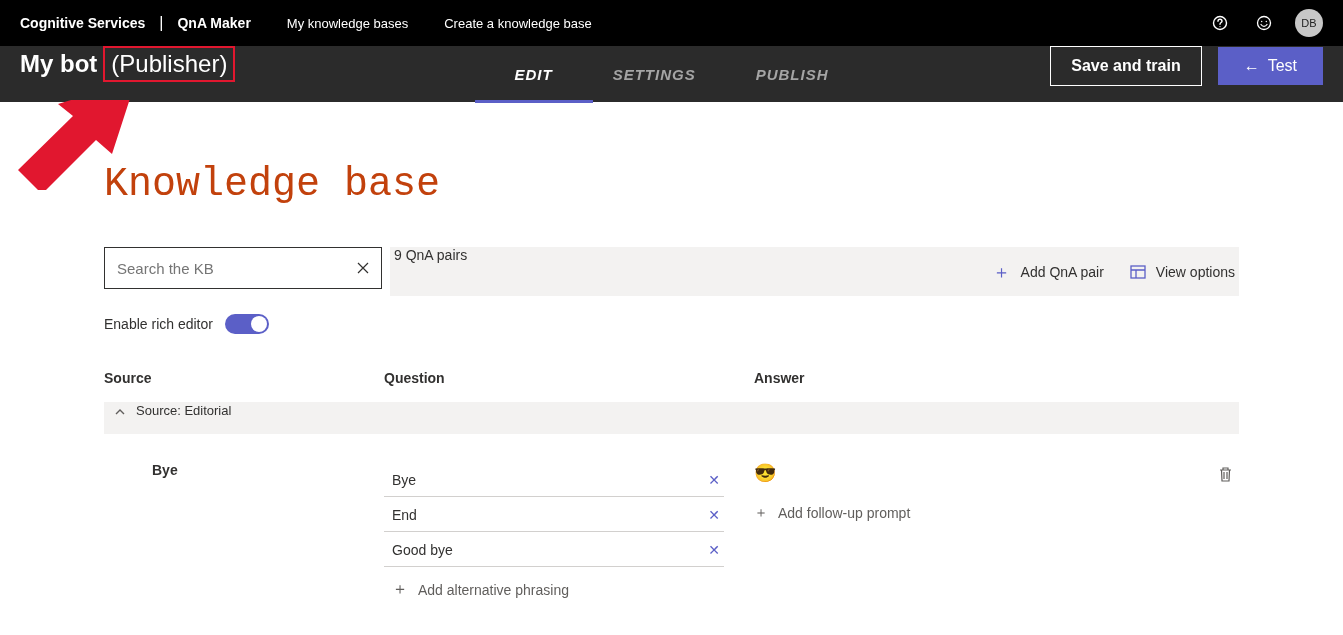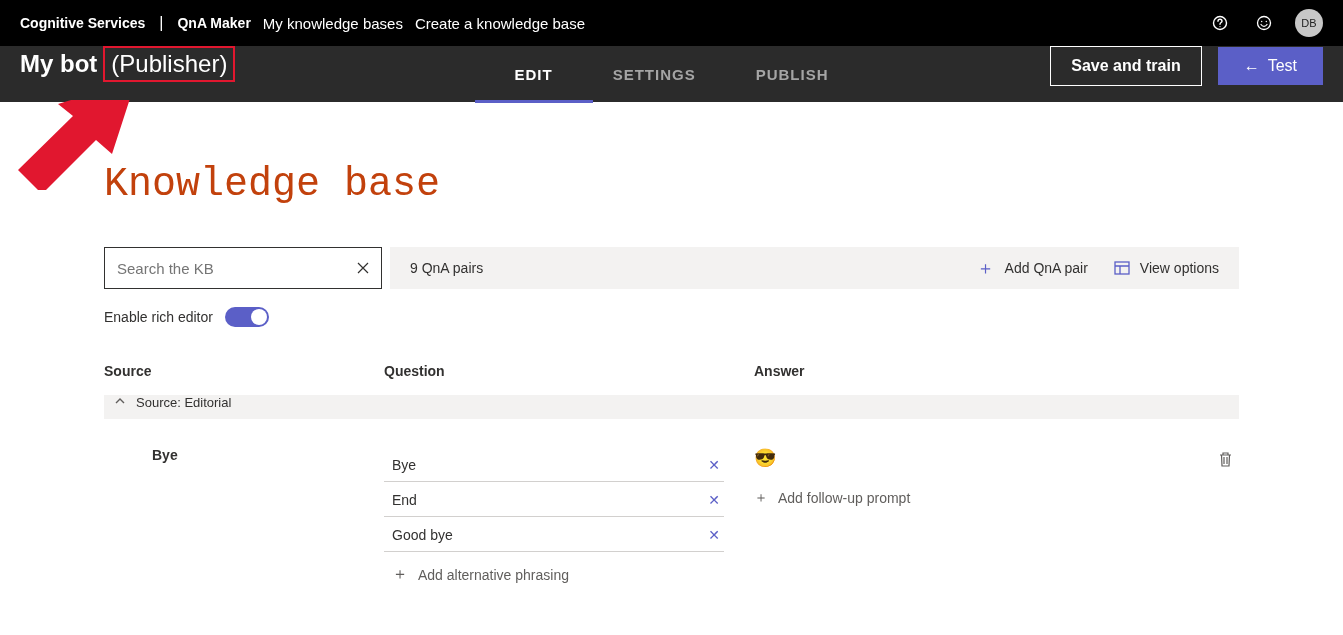--- a/index.html
+++ b/index.html
@@ -3,64 +3,64 @@
 <meta charset="utf-8">
 <style>
   * { box-sizing: border-box; margin: 0; padding: 0; font-family: "Segoe UI", -apple-system, sans-serif; }
   body { width: 1343px; background: #fff; color: #323130; }
 
   
   .topbar { height: 46px; background: #000; display: flex; align-items: center; color: #fff; padding: 0 20px; }
   .topbar .brand1 { font-size: 14px; font-weight: 600; }
   .topbar .divider { margin: 0 14px; color: #fff; font-size: 16px; }
   .topbar .brand2 { font-size: 14px; font-weight: 600; }
-  .topbar .nav-link { font-size: 15px; margin-left: 12px; color: #fff; font-weight: 400; cursor: pointer; text-align: center; }
+  .topbar .nav-link { font-size: 13px; margin-left: 36px; color: #fff; font-weight: 400; cursor: pointer; text-align: center; }
   .topbar .spacer { flex: 1; }
   .topbar .icon-btn { width: 34px; height: 34px; display: flex; align-items: center; justify-content: center; margin-left: 10px; cursor: pointer; }
   .topbar .avatar { width: 28px; height: 28px; border-radius: 50%; background: #c7c7c7; color: #222; font-size: 11px; font-weight: 500; display: flex; align-items: center; justify-content: center; margin-left: 14px; }
 
   
   .subheader { height: 56px; background: #2b2b2b; display: flex; align-items: flex-start; color: #fff; padding: 0 20px; position: relative; }
   .subheader .title { font-size: 24px; font-weight: 600; display: flex; align-items: baseline; gap: 6px; }
   .subheader .role-box { border: 2px solid #e1172f; padding: 2px 6px; font-weight: 400; font-size: 24px; }
   .tabs { position: absolute; left: 50%; transform: translateX(-50%); display: flex; gap: 60px; height: 100%; align-items: center; }
-  .tab { font-size: 15px; font-weight: 600; letter-spacing: 1px; color: #a5a5a5; height: 100%; display: flex; align-items: center; position: relative; cursor: pointer; }
+  .tab { font-size: 15px; font-weight: 600; letter-spacing: 1px; color: #a5a5a5; height: 100%; display: flex; align-items: center; position: relative; cursor: pointer; font-style: italic; }
   .tab.active { color: #fff; }
   .tab.active::after { content: ""; position: absolute; bottom: -1px; left: -40px; right: -40px; height: 3px; background: #5b5fc7; }
   .subheader .actions { margin-left: auto; display: flex; gap: 16px; align-items: center; }
   .btn-outline { border: 1px solid #fff; background: transparent; color: #fff; font-size: 16px; font-weight: 600; padding: 10px 20px; cursor: pointer; }
   .btn-primary { border: none; background: #5b5fc7; color: #fff; font-size: 16px; font-weight: 400; padding: 10px 26px; cursor: pointer; display: flex; align-items: center; gap: 8px; }
 
   
   .arrow-annot { position: absolute; left: 18px; top: 100px; pointer-events: none; }
 
   
   .main { padding: 50px 104px 40px 104px; }
   .page-title { font-size: 40px; font-weight: 300; color: #c2410c; margin-bottom: 40px; margin-top: 10px; font-family: Liberation Mono, monospace; }
 
   .toolbar-row { display: flex; align-items: stretch; gap: 8px; margin-bottom: 18px; }
   .search-wrap { position: relative; width: 278px; border: 1px solid #323130; display: flex; align-items: center; height: 42px; }
   .search-input { flex: 1; border: none; outline: none; padding: 0 12px; font-size: 15px; height: 100%; }
   .search-clear { width: 36px; display: flex; align-items: center; justify-content: center; cursor: pointer; color: #323130; }
-  .toolbar-right { flex: 1; background: #f3f2f1; display: flex; align-items: center; padding: 0 20px; height: 42px; }
+  .toolbar-right { flex: 1; background: #f3f2f1; display: flex; padding: 0 4px; height: 49px; }
   .pair-count { font-size: 14px; color: #323130; }
   .toolbar-right .spacer { flex: 1; }
   .toolbar-action { display: flex; align-items: center; gap: 10px; font-size: 14px; color: #323130; margin-left: 26px; cursor: pointer; }
   .toolbar-action .plus { color: #5b5fc7; font-size: 18px; font-weight: 300; }
 
   .toggle-row { display: flex; align-items: center; gap: 12px; font-size: 14px; margin-bottom: 36px; }
   .toggle { width: 44px; height: 20px; border-radius: 10px; background: #5b5fc7; position: relative; cursor: pointer; }
   .toggle::after { content: ""; position: absolute; right: 2px; top: 2px; width: 16px; height: 16px; border-radius: 50%; background: #fff; }
 
   .col-headers { display: flex; font-size: 14px; font-weight: 600; color: #323130; margin-bottom: 16px; }
   .col-context { width: 280px; }
   .col-question { width: 370px; }
   .col-answer { flex: 1; }
 
-  .source-row { background: #f3f2f1; height: 24px; display: flex; align-items: flex-start; padding: 0 10px; font-size: 13px; gap: 10px; }
+  .source-row { background: #f3f2f1; height: 24px; display: flex; align-items: flex-end; padding: 16px 10px; font-size: 13px; gap: 10px; }
   .chevron { display: inline-flex; }
 
   .qna-row { display: flex; padding: 16px 0 0 0; margin-top: 12px; }
   .qna-context { width: 280px; padding-left: 48px; font-size: 14px; font-weight: 600; }
   .qna-questions { width: 370px; }
   .qna-answer { flex: 1; position: relative; }
 
   .phrase { display: flex; align-items: center; justify-content: space-between; border-bottom: 1px solid #d2d0ce; padding: 10px 4px 8px 8px; font-size: 14px; max-width: 340px; }
   .phrase .x { color: #5b5fc7; cursor: pointer; font-size: 14px; }
   .add-link { display: flex; align-items: center; gap: 10px; color: #605e5c; font-size: 14px; padding: 12px 0 0 8px; cursor: pointer; }

